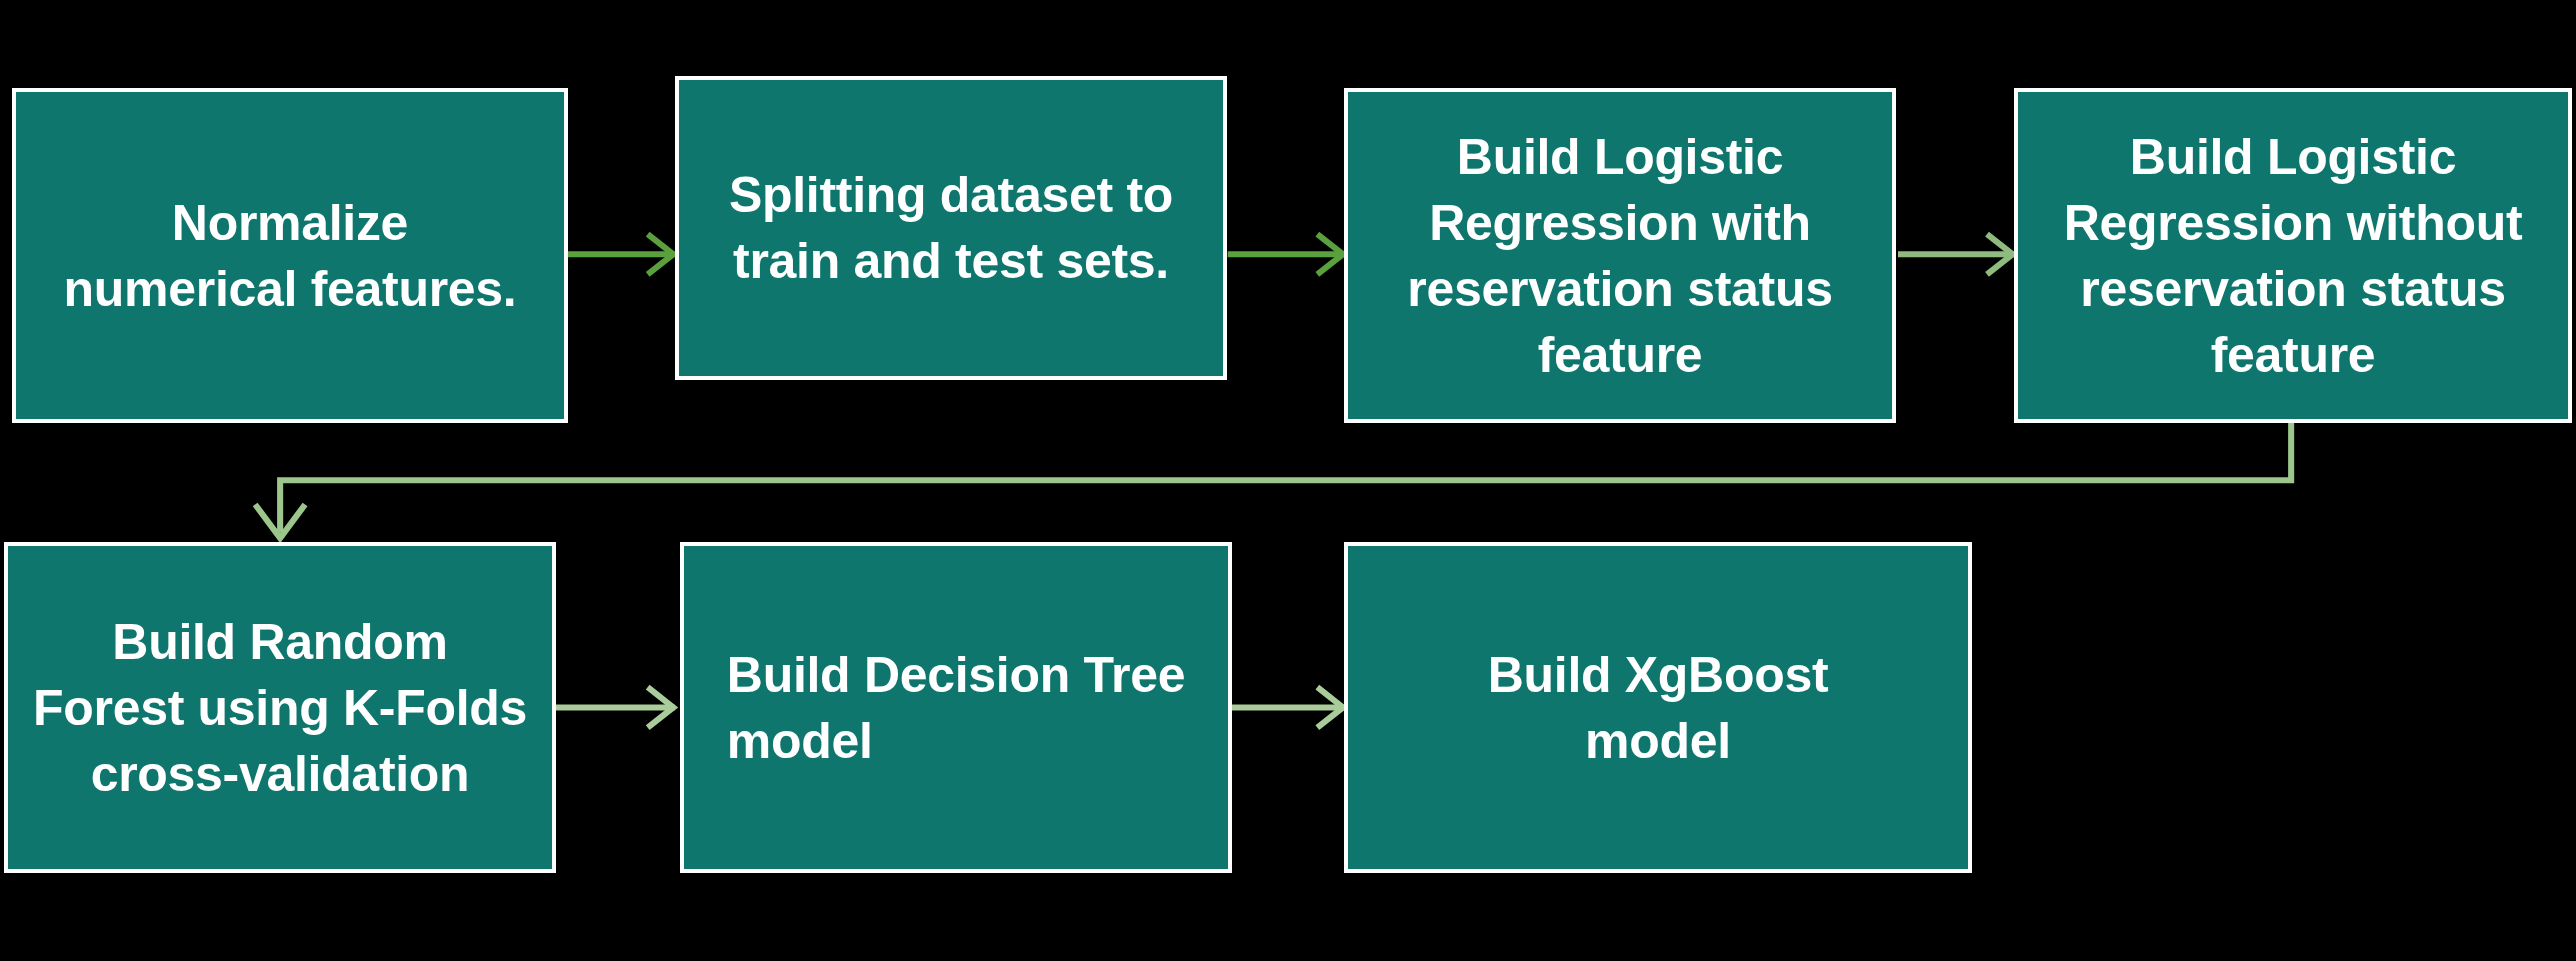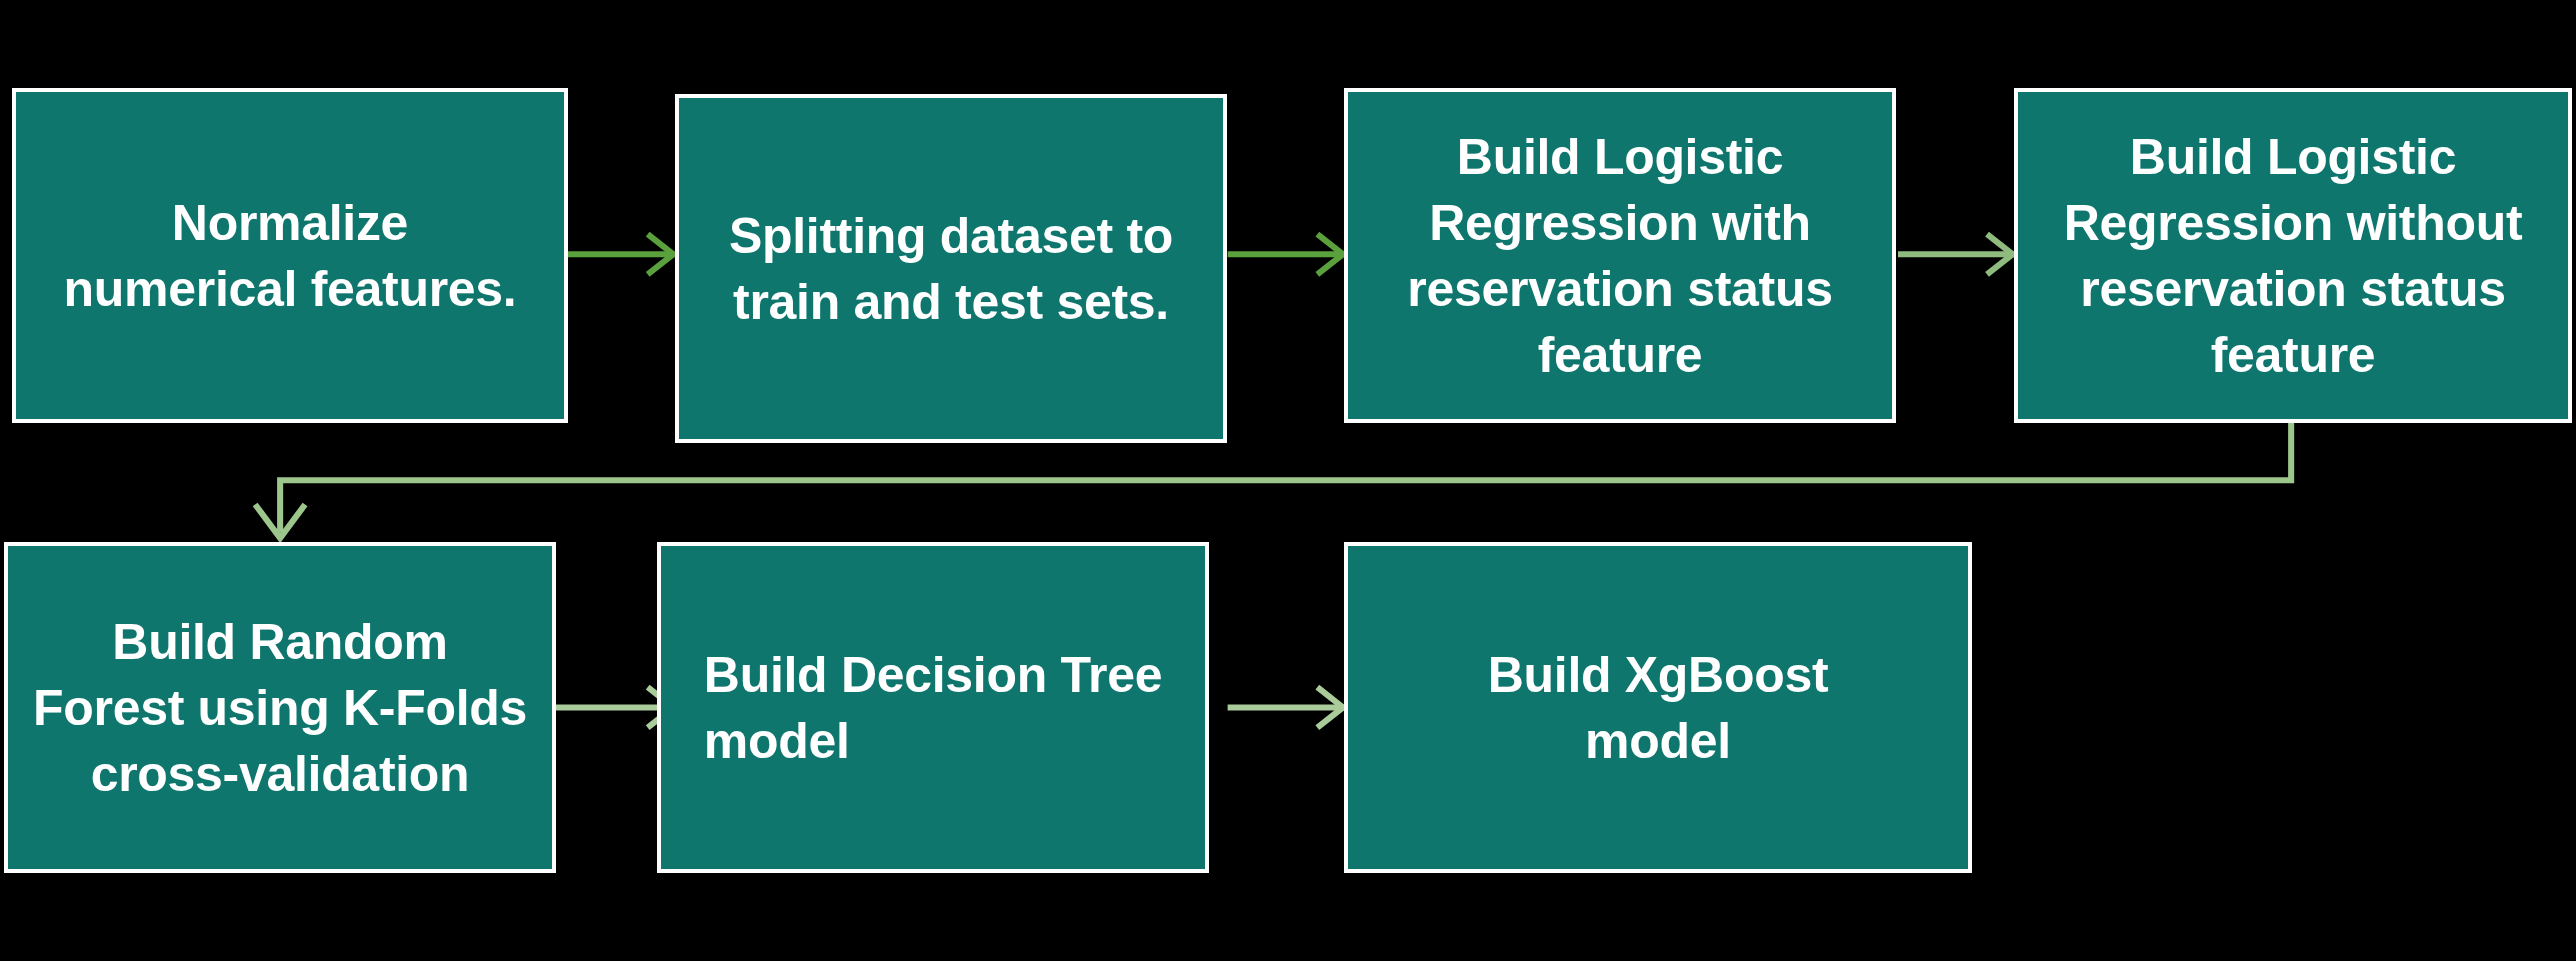--- a/index.html
+++ b/index.html
@@ -92,21 +92,21 @@
       </g>
 
     </svg>
   </div>
 
   <div class="node" style="left:12px; top:88px; width:556px; height:335px;">
     <div class="node-label">Normalize
 numerical features.</div>
   </div>
 
-  <div class="node" style="left:675px; top:94px; width:552px; height:349px;">
+  <div class="node" style="left:675px; top:76px; width:552px; height:304px;">
     <div class="node-label">Splitting dataset to
 train and test sets.</div>
   </div>
 
   <div class="node" style="left:1344px; top:88px; width:552px; height:335px;">
     <div class="node-label">Build Logistic
 Regression with
 reservation status
 feature</div>
   </div>
@@ -117,21 +117,21 @@
 reservation status
 feature</div>
   </div>
 
   <div class="node" style="left:4px; top:542px; width:552px; height:331px;">
     <div class="node-label">Build Random
 Forest using K-Folds
 cross-validation</div>
   </div>
 
-  <div class="node" style="left:657px; top:542px; width:552px; height:331px;">
+  <div class="node" style="left:680px; top:542px; width:552px; height:331px;">
     <div class="node-label align-left">Build Decision Tree
 model</div>
   </div>
 
   <div class="node" style="left:1344px; top:542px; width:628px; height:331px;">
     <div class="node-label">Build XgBoost
 model</div>
   </div>
 
 </div>

